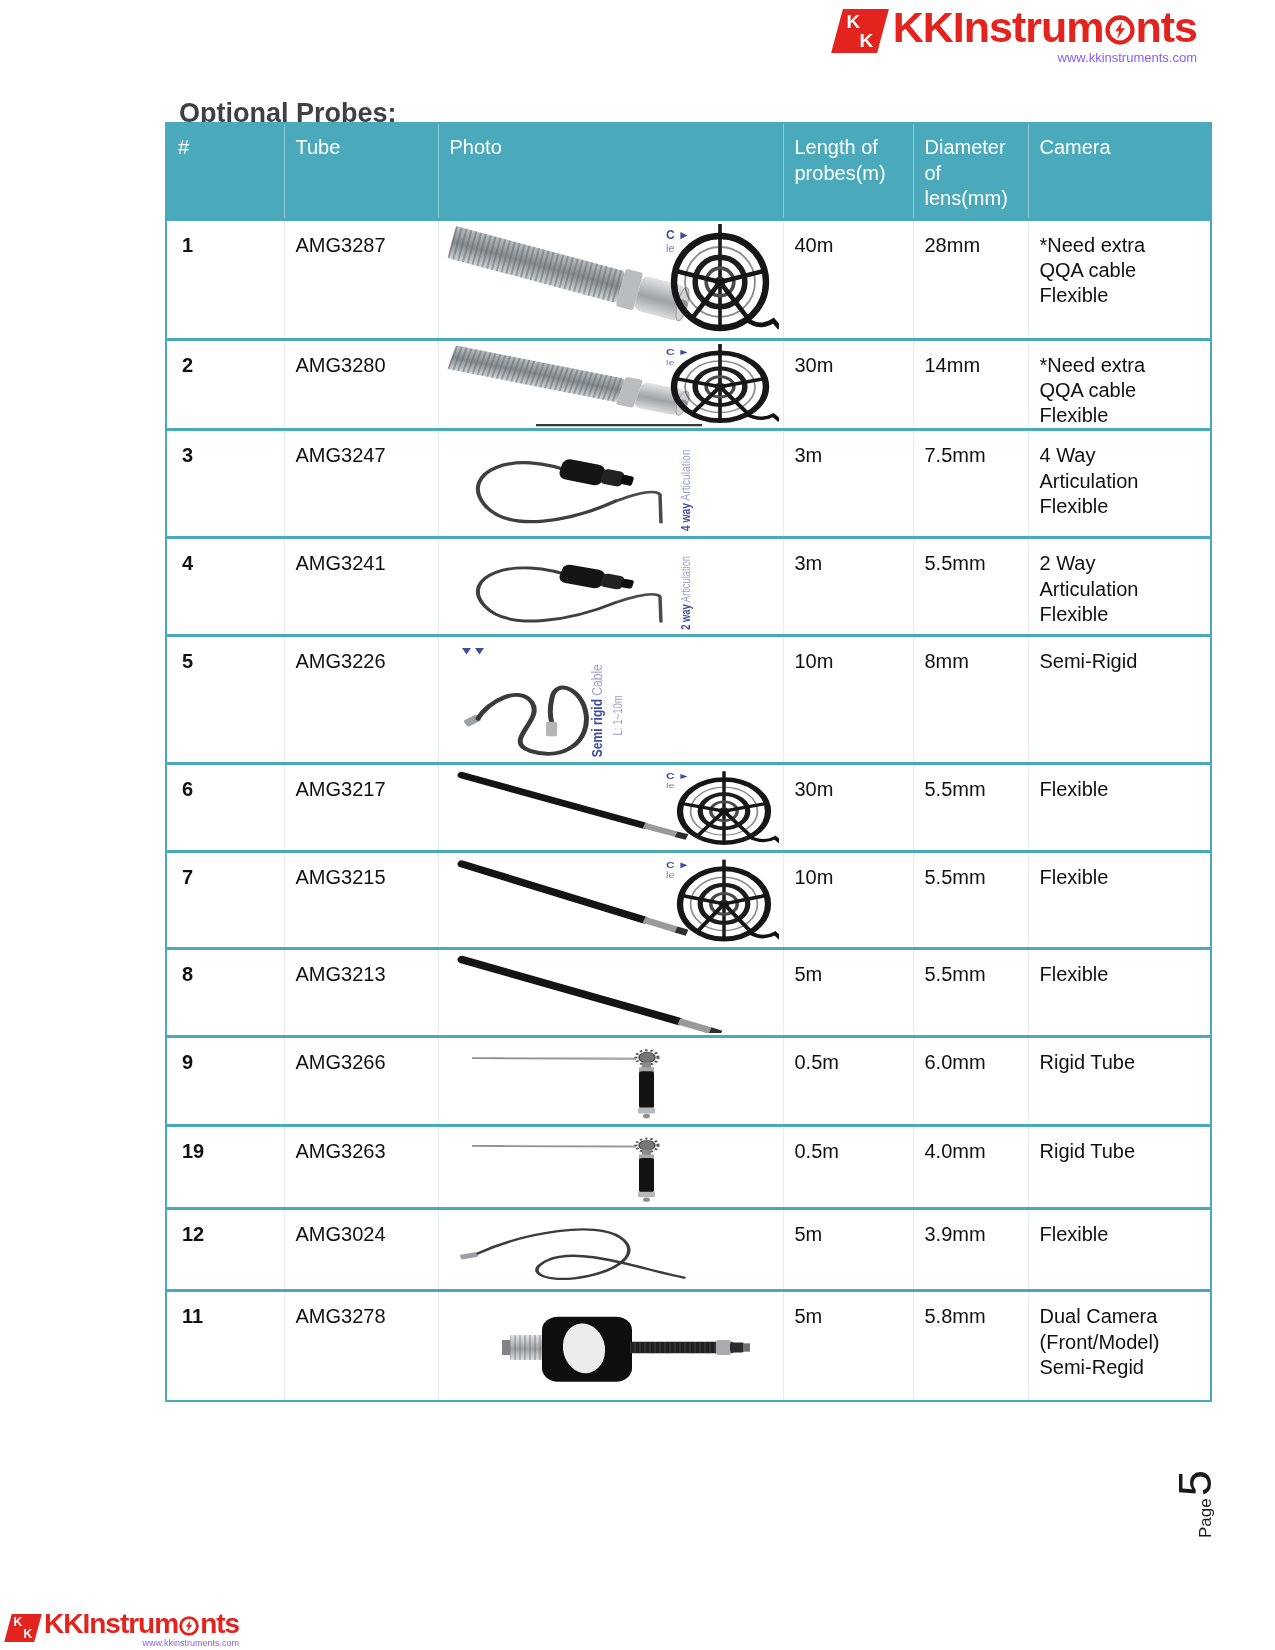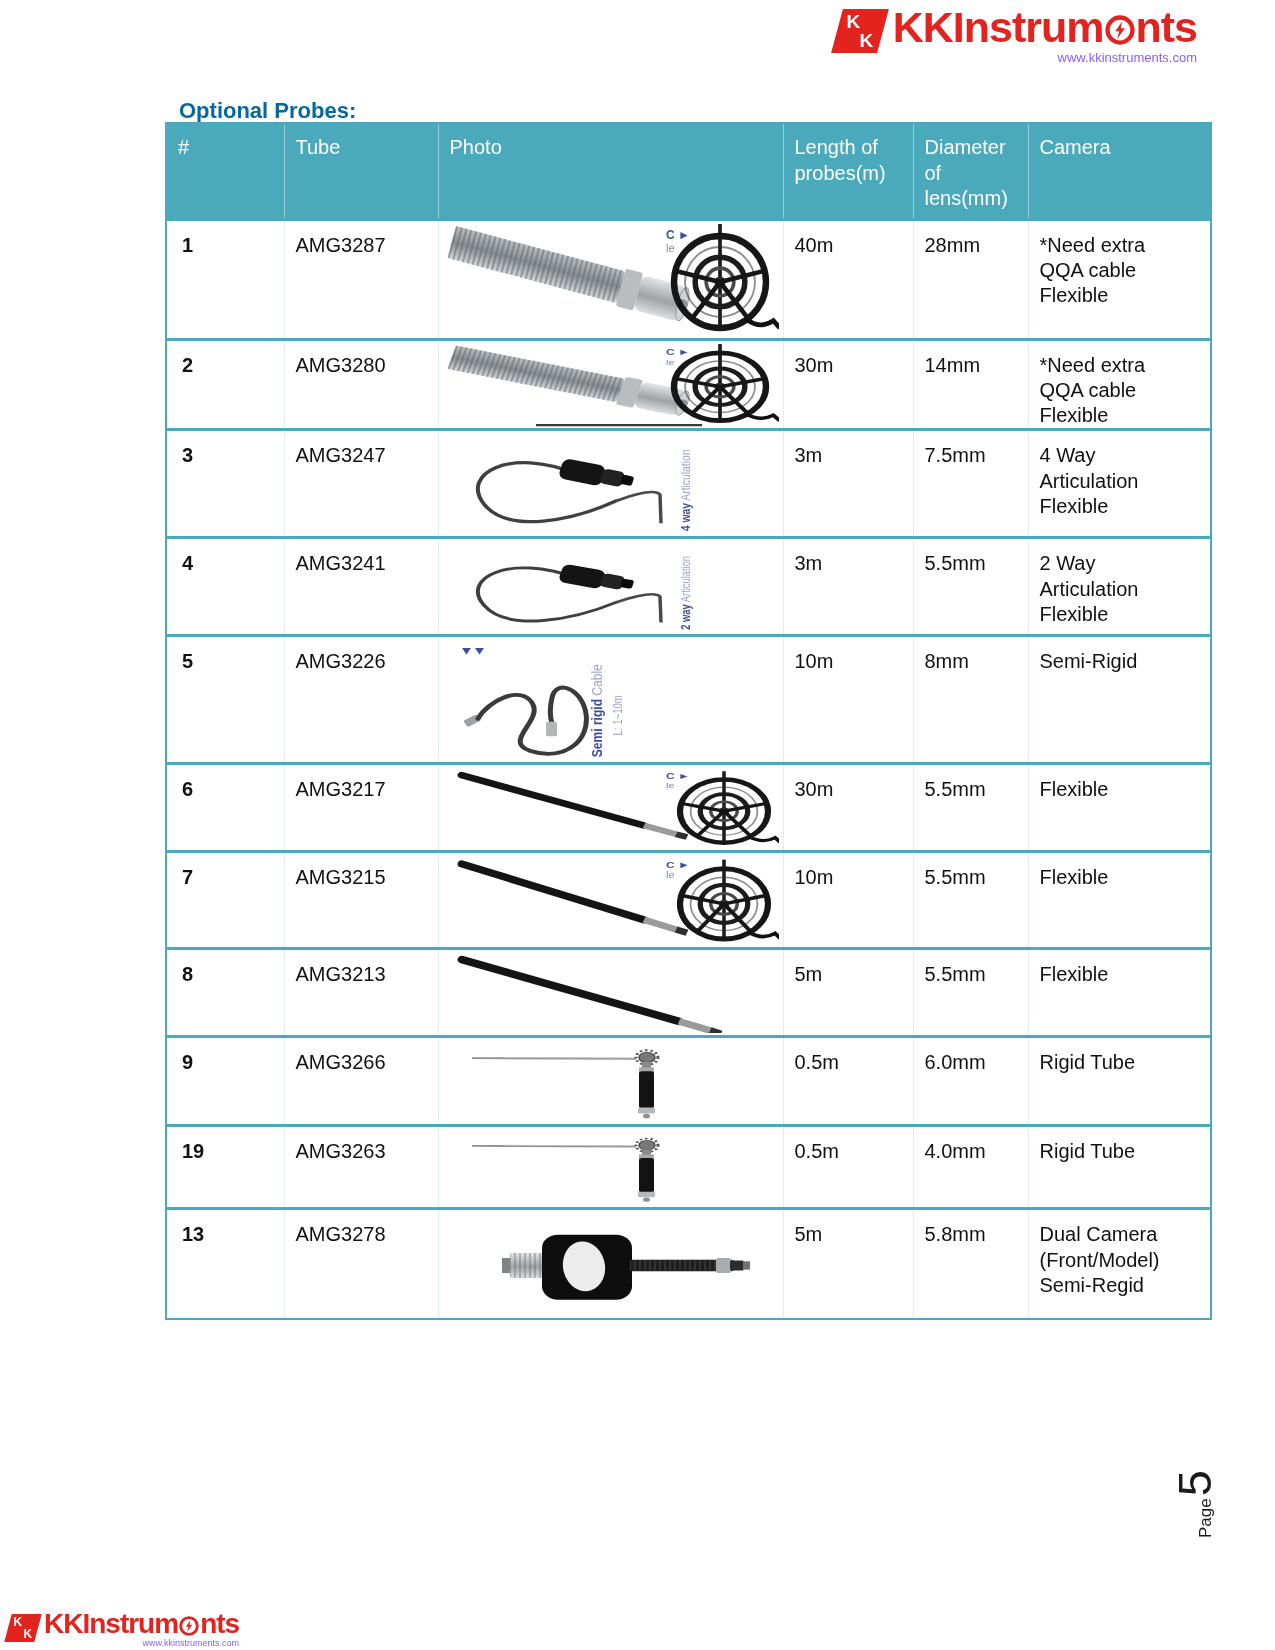--- a/index.html
+++ b/index.html
@@ -24,21 +24,21 @@
   .wordmark{color:#E2231E;font-weight:bold;letter-spacing:-1px;line-height:1;white-space:nowrap;display:flex;align-items:center;}
   .logo-top .wordmark{font-size:43px;}
   .logo-bottom .wordmark{font-size:28px;}
   .bolt-svg{color:#E2231E;display:inline-block;}
   .logo-top .bolt-svg{width:30px;height:30px;margin:4px 1px 0 1px;}
   .logo-bottom .bolt-svg{width:20px;height:20px;margin:3px 1px 0 1px;}
   .logo-url{color:#8b5cf6;text-align:right;line-height:1;}
   .logo-top .logo-url{font-size:13px;margin-top:2px;}
   .logo-bottom .logo-url{font-size:9px;margin-top:1px;}
   
-  .section-title{position:absolute;left:179px;top:98px;font-size:22px;font-weight:bold;color:#0369a1;}
+  .section-title{position:absolute;left:179px;top:98px;font-size:27px;font-weight:bold;color:#404040;}
   
   table.probes{
     position:absolute;left:165px;top:122px;width:1045px;
     border-collapse:collapse;table-layout:fixed;
     border:2px solid #4BA9BC;
   }
   col.c1{width:118px}col.c2{width:154px}col.c3{width:345px}
   col.c4{width:130px}col.c5{width:115px}col.c6{width:183px}
   thead th{
     background:#4BA9BC;color:#ffffff;font-weight:normal;font-size:20px;text-align:left;
@@ -373,21 +373,36 @@
     <circle cx="202.5" cy="114" r="3.5" fill="#8f8f8f"></circle>
   </svg>
           </td>
           <td class="c-len">0.5m</td>
           <td class="c-dia">4.0mm</td>
           <td class="c-rem">
             <div>Rigid Tube</div>
           </td>
         </tr>
         <tr>
-          <td class="c-num">13</td>
+          <td class="c-num">12</td>
+          <td class="c-model">AMG3024</td>
+          <td class="c-photo">
+            <svg viewBox="0 0 335 104" width="335" preserveAspectRatio="none" height="70">
+    <rect x="16" y="60" width="18" height="7" rx="2" transform="rotate(-14 25 63)" fill="#9aa0a3"></rect>
+    <path d="M 34,60 C 82,28 152,12 176,36 C 200,60 172,90 130,97 C 98,102 80,86 104,70 C 136,49 198,84 240,96" stroke="#3c3c3c" stroke-width="3.5" fill="none" stroke-linecap="round"></path>
+  </svg>
+          </td>
+          <td class="c-len">5m</td>
+          <td class="c-dia">3.9mm</td>
+          <td class="c-rem">
+            <div>Flexible</div>
+          </td>
+        </tr>
+        <tr>
+          <td class="c-num">11</td>
           <td class="c-model">AMG3278</td>
           <td class="c-photo">
             <svg viewBox="0 0 335 126" width="335" preserveAspectRatio="none" height="105">
     <rect x="58" y="54" width="10" height="18" fill="#808487"></rect>
     <rect x="66" y="48" width="34" height="30" rx="3" fill="url(#metalGrad)"></rect>
     <rect x="66" y="48" width="34" height="30" fill="url(#ribsPat)" opacity="0.35"></rect>
     <rect x="98" y="26" width="90" height="78" rx="16" fill="#0e0e0e"></rect>
     <ellipse cx="140" cy="64" rx="21" ry="30" fill="#ececec" transform="rotate(-6 140 64)"></ellipse>
     <rect x="186" y="56" width="104" height="14" rx="3" fill="#1e1e1e"></rect>
     <rect x="186" y="56" width="104" height="14" fill="url(#ribsPat)" opacity="0.3"></rect>

